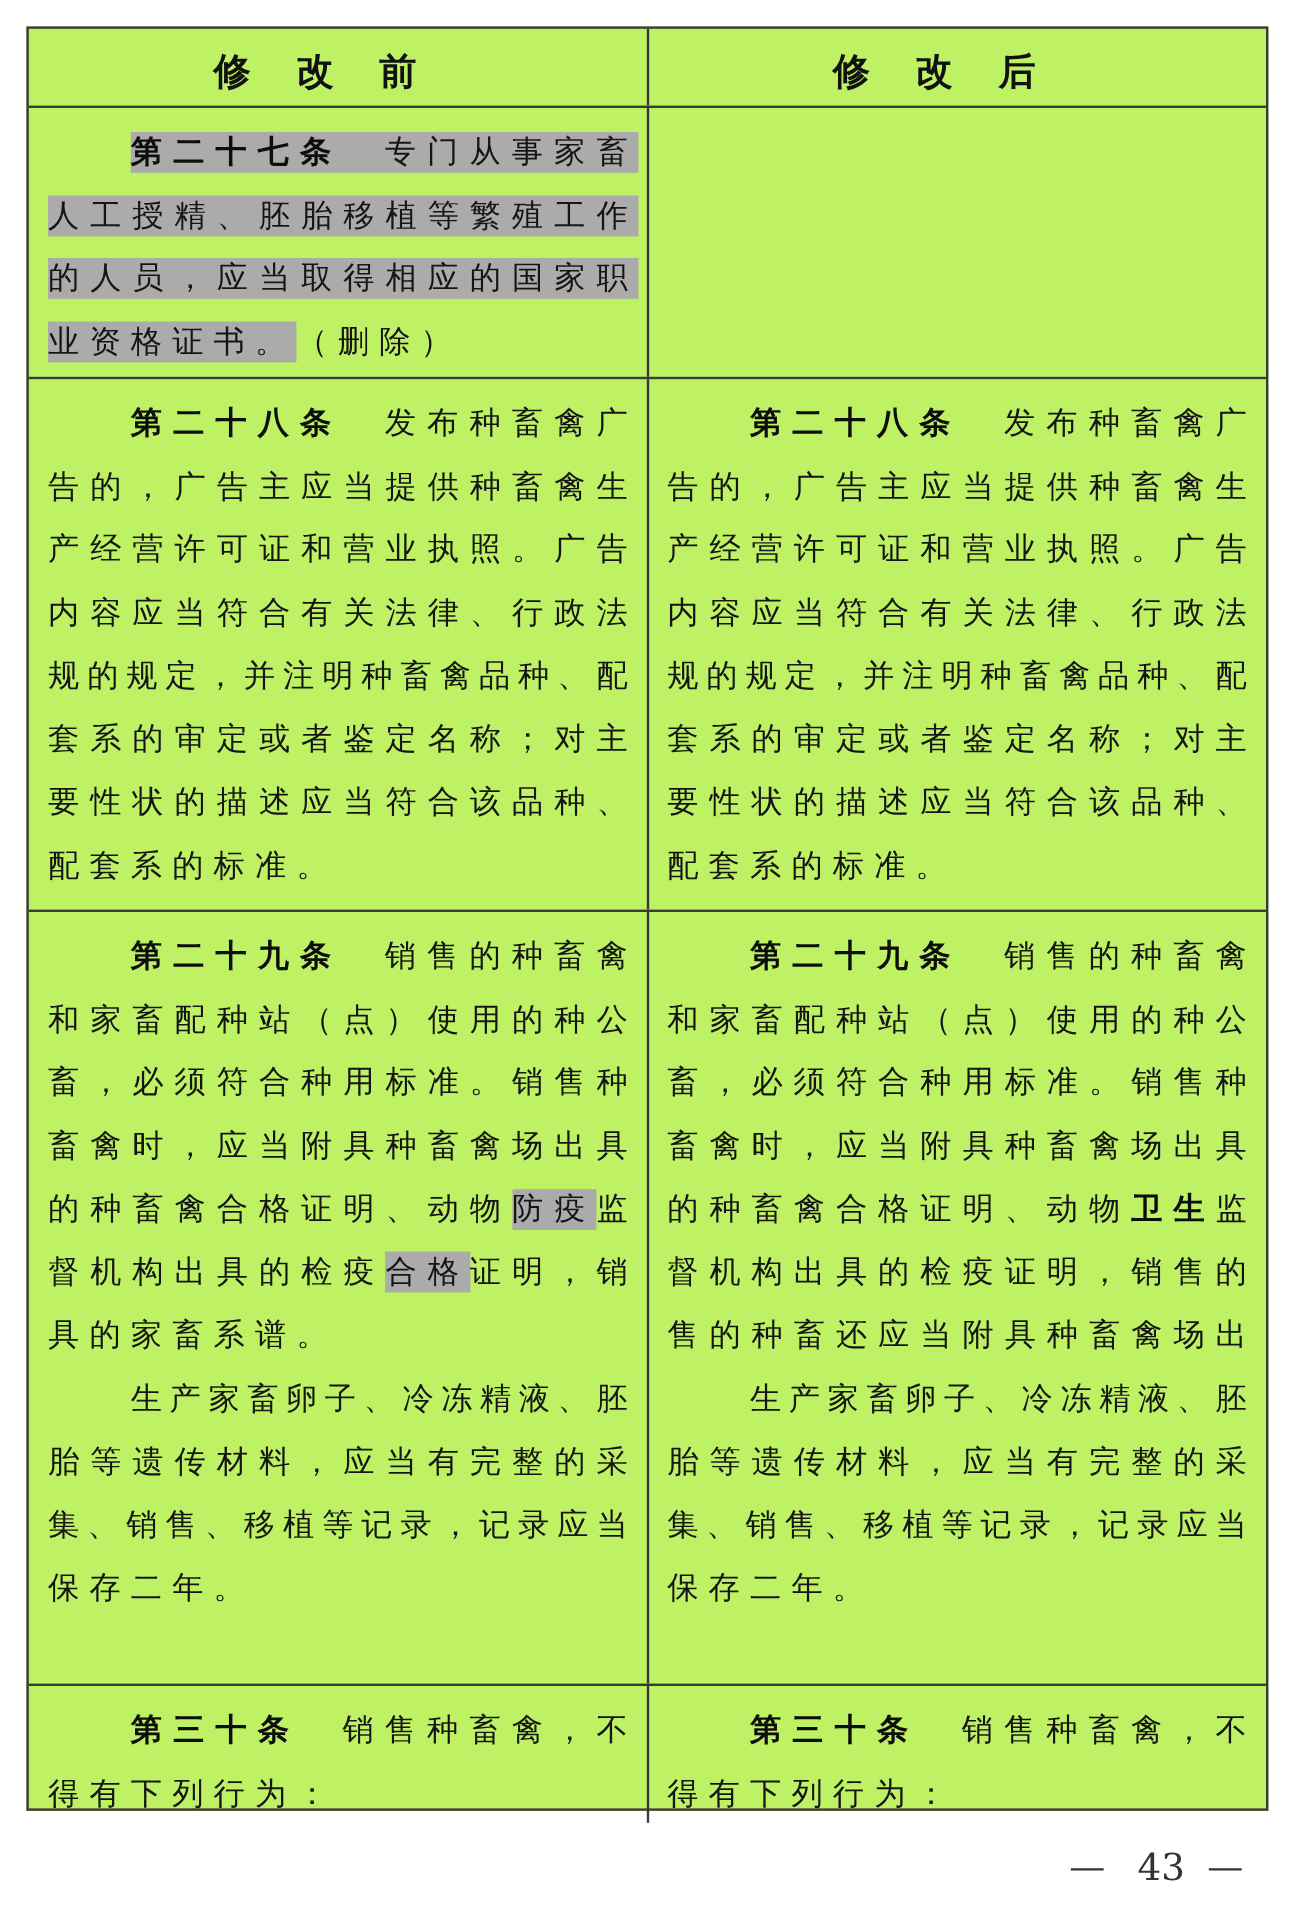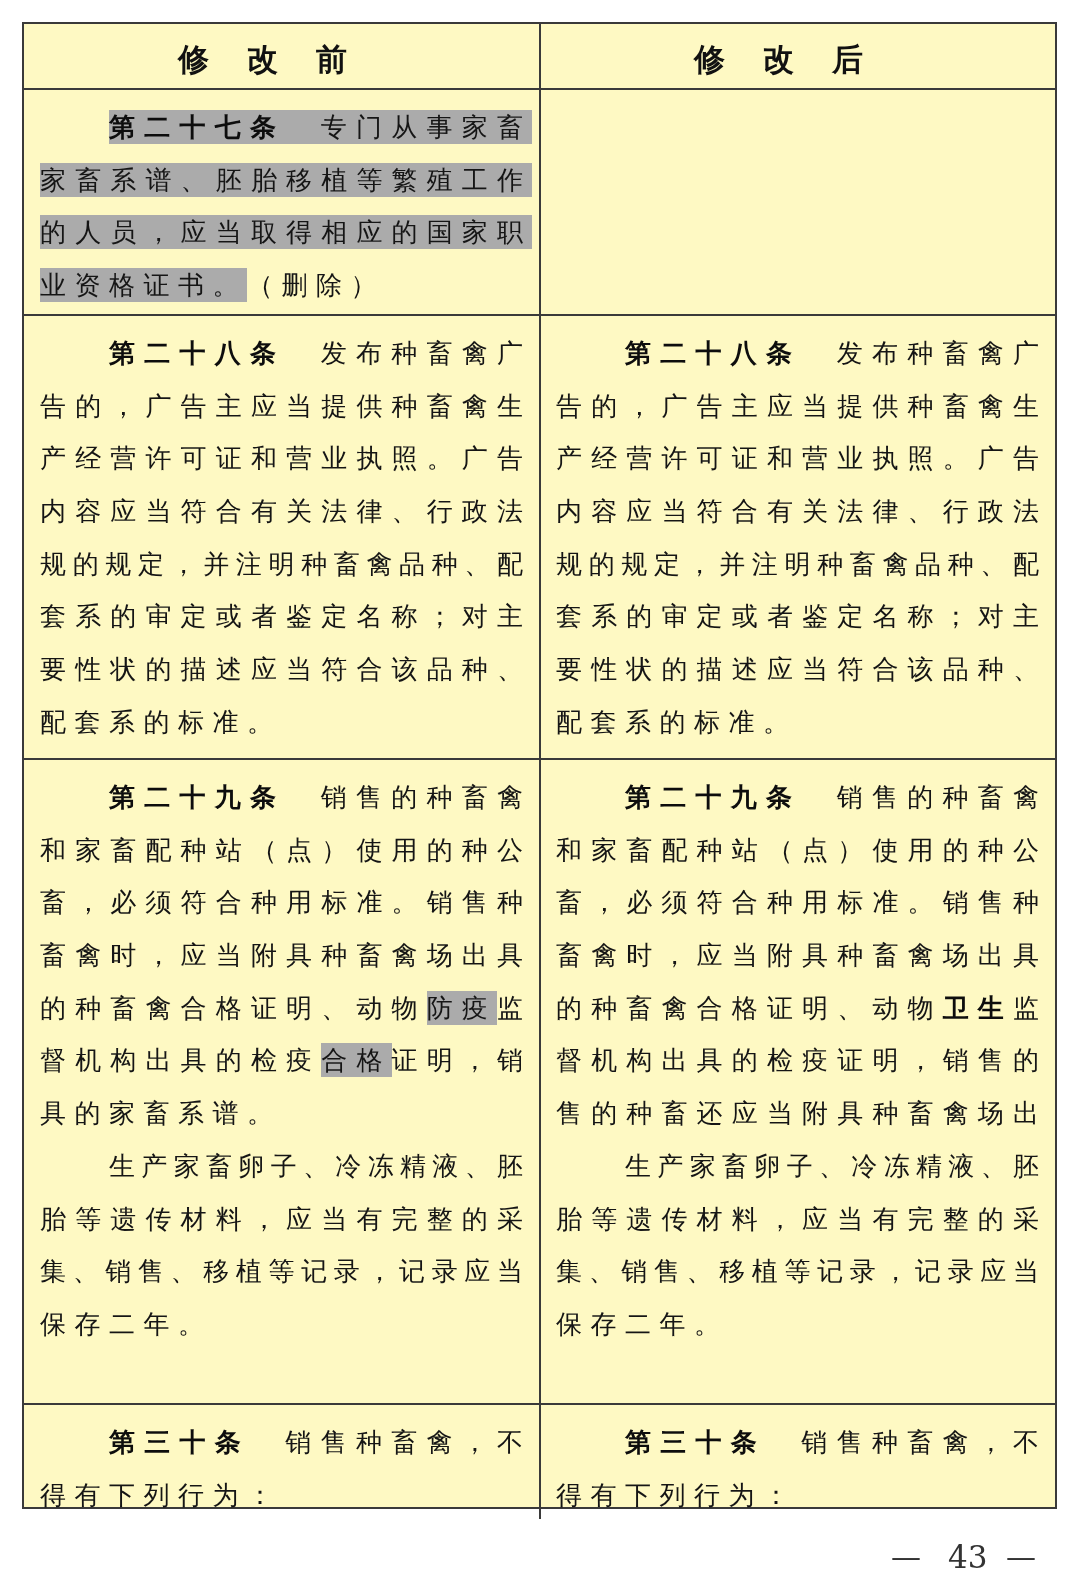--- a/index.html
+++ b/index.html
@@ -1,19 +1,19 @@
 <!DOCTYPE html>
 <html><head>
 <meta charset="utf-8">
 <style>
   html, body { margin: 0; padding: 0; background: #ffffff; }
   body { width: 1080px; height: 1596px; position: relative; overflow: hidden; }
   .table {
     position: absolute; left: 22px; top: 22px; width: 1035px; height: 1487px;
-    border: 2px solid #3a3a3a; box-sizing: border-box; background: #fef9c3;
+    border: 2px solid #3a3a3a; box-sizing: border-box; background: #bef264;
   }
   .row { display: flex; box-sizing: border-box; border-bottom: 2px solid #3a3a3a; }
   .row.last { border-bottom: none; }
   .row.h0 { height: 66px; }
   .row.h1 { height: 226px; }
   .row.h2 { height: 444px; }
   .row.h3 { height: 645px; }
   .row.h4 { height: 114px; }
   .cell { box-sizing: border-box; overflow: visible; }
   .cell.left { width: 517px; border-right: 2px solid #3a3a3a; padding: 11px 16px 3px 16px; }
@@ -39,21 +39,21 @@
 <div class="table">
 
   <div class="row h0">
     <div class="cell left hcell">修改前</div>
     <div class="cell right hcell">修改后</div>
   </div>
 
   <div class="row h1">
     <div class="cell left body-text">
       <div class="ln full ind" style="letter-spacing: 9.27273px;"><span class="b hl">第二十七条</span><span class="hl">　专门从事家畜</span></div>
-      <div class="ln full" style="letter-spacing: 9.15385px;"><span class="hl">家畜系谱、胚胎移植等繁殖工作</span></div>
+      <div class="ln full" style="letter-spacing: 9.15385px;"><span class="hl">人工授精、胚胎移植等繁殖工作</span></div>
       <div class="ln full" style="letter-spacing: 9.15385px;"><span class="hl">的人员，应当取得相应的国家职</span></div>
       <div class="ln part" style="letter-spacing: 8.5px;"><span class="hl">业资格证书。</span><span>（删除）</span></div>
     </div>
     <div class="cell right body-text"></div>
   </div>
 
   <div class="row h2">
     <div class="cell left body-text">
       <div class="ln full ind" style="letter-spacing: 9.27273px;"><span class="b">第二十八条</span><span>　发布种畜禽广</span></div>
       <div class="ln full" style="letter-spacing: 9.15385px;"><span>告的，广告主应当提供种畜禽生</span></div>

